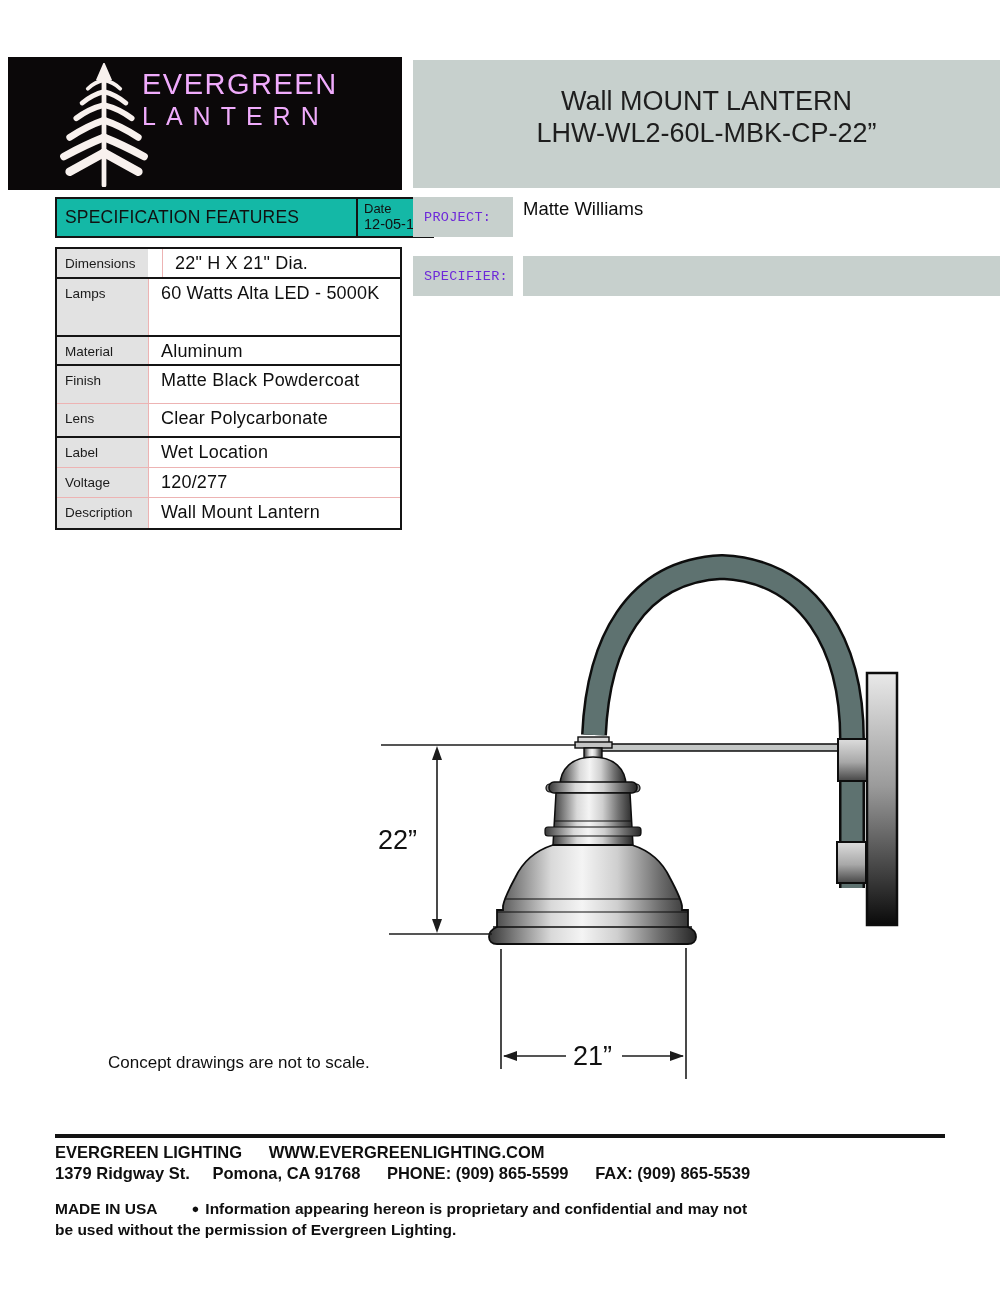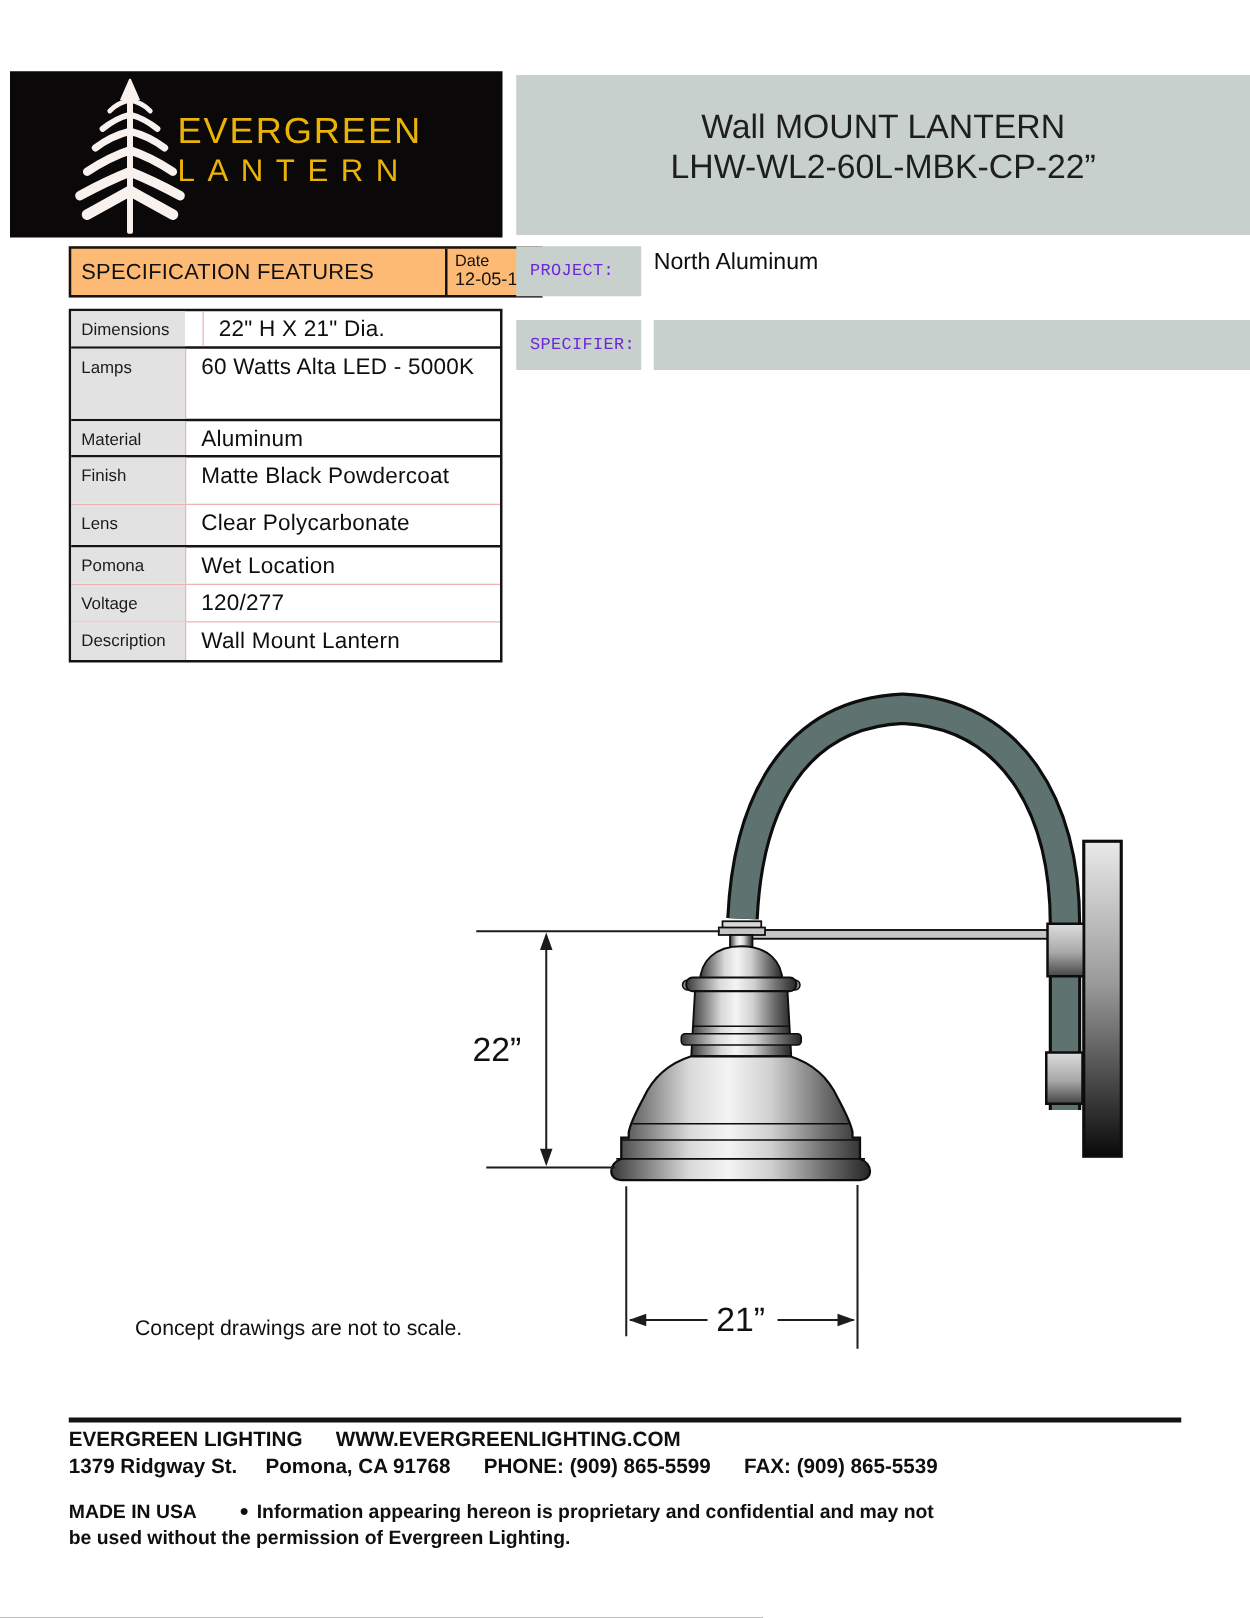--- a/index.html
+++ b/index.html
@@ -4,30 +4,30 @@
 <style>
   html,body{margin:0;padding:0;background:#888;}
   #page{
     position:relative;width:1000px;height:1294px;background:#ffffff;
     font-family:"Liberation Sans","DejaVu Sans",sans-serif;color:#141414;
     margin:0 auto;overflow:hidden;
   }
   
   .logo-box{position:absolute;left:8px;top:57px;width:394px;height:133px;background:#0b0809;}
   .logo-tree{position:absolute;left:46px;top:6px;width:100px;height:124px;}
-  .logo-text{position:absolute;left:134px;top:33px;color:#eab308;}
+  .logo-text{position:absolute;left:134px;top:12px;color:#f0abfc;}
   .logo-line1{font-size:29px;letter-spacing:1.5px;font-weight:400;line-height:31px;}
   .logo-line2{font-size:25px;letter-spacing:10px;font-weight:400;line-height:27px;margin-top:3px;}
   
   .title-box{position:absolute;left:413px;top:60px;width:587px;height:128px;background:#c7d0cd;
     text-align:center;padding-top:25px;box-sizing:border-box;}
   .title-line{font-size:27px;line-height:32px;color:#1e1e1e;font-weight:500;}
   
   .spec-header{position:absolute;left:55px;top:197px;width:379px;height:41px;border:2px solid #141414;
-    box-sizing:border-box;display:flex;background:#fdba74;}
+    box-sizing:border-box;display:flex;background:#14b8a6;}
   .spec-header-title{flex:1;display:flex;align-items:center;padding-left:8px;font-size:17.5px;
     letter-spacing:0.2px;color:#111;}
   .spec-header-date{width:76px;border-left:2px solid #141414;box-sizing:border-box;padding:2px 0 0 6px;}
   .date-label{font-size:13px;line-height:15px;color:#111;}
   .date-value{font-size:14.5px;line-height:17px;color:#111;}
   
   .spec-table{position:absolute;left:55px;top:247px;width:347px;border:2px solid #141414;box-sizing:border-box;background:#fff;}
   .spec-row{display:flex;box-sizing:border-box;}
   .spec-label-cell{width:91px;background:#e2e2e2;box-sizing:border-box;padding:7px 0 0 8px;
     font-size:13.5px;color:#1b1b1b;}
@@ -112,37 +112,37 @@
     </div>
       <div class="spec-row" style="height: 38px; border-bottom: 1.5px solid rgb(237, 179, 179);">
       <div class="spec-label-cell">Finish</div>
       <div class="spec-value-cell">Matte Black Powdercoat</div>
     </div>
       <div class="spec-row" style="height: 34px; border-bottom: 2px solid rgb(20, 20, 20);">
       <div class="spec-label-cell">Lens</div>
       <div class="spec-value-cell">Clear Polycarbonate</div>
     </div>
       <div class="spec-row" style="height: 30px; border-bottom: 1.5px solid rgb(237, 179, 179);">
-      <div class="spec-label-cell">Pomona</div>
+      <div class="spec-label-cell">Label</div>
       <div class="spec-value-cell">Wet Location</div>
     </div>
       <div class="spec-row" style="height: 30px; border-bottom: 1.5px solid rgb(237, 179, 179);">
       <div class="spec-label-cell">Voltage</div>
       <div class="spec-value-cell">120/277</div>
     </div>
       <div class="spec-row" style="height: 30px; border-bottom: none;">
       <div class="spec-label-cell">Description</div>
       <div class="spec-value-cell">Wall Mount Lantern</div>
     </div>
     </div>
 
   <div class="grey-chip chip-project">
     <span class="chip-label">PROJECT:</span>
   </div>
-  <div class="project-value">North Aluminum</div>
+  <div class="project-value">Matte Williams</div>
   <div class="grey-chip chip-specifier">
     <span class="chip-label">SPECIFIER:</span>
   </div>
   <div class="grey-chip specifier-field"></div>
 
   <svg class="drawing" viewBox="350 545 560 545">
     <defs>
       <linearGradient id="metal" x1="0" y1="0" x2="1" y2="0">
         <stop offset="0" stop-color="#383838"></stop>
         <stop offset="0.12" stop-color="#7a7a7a"></stop>

